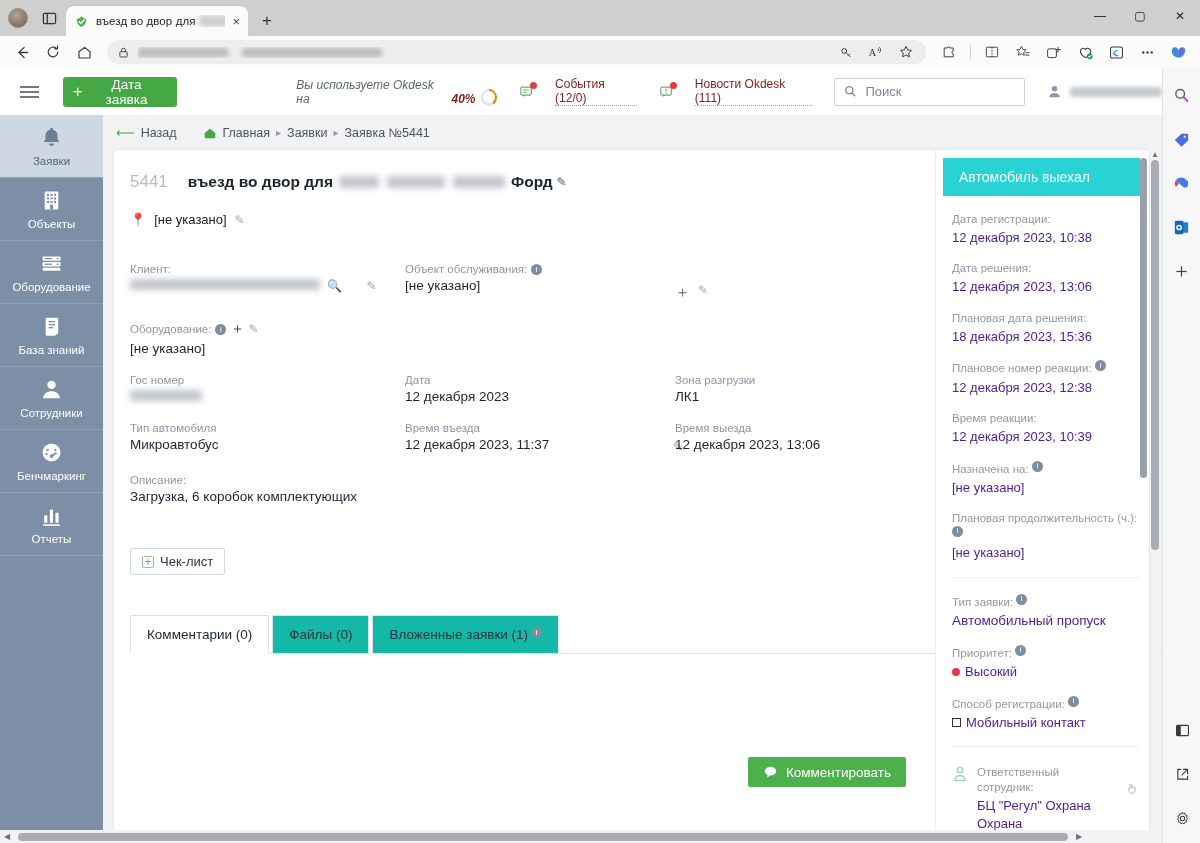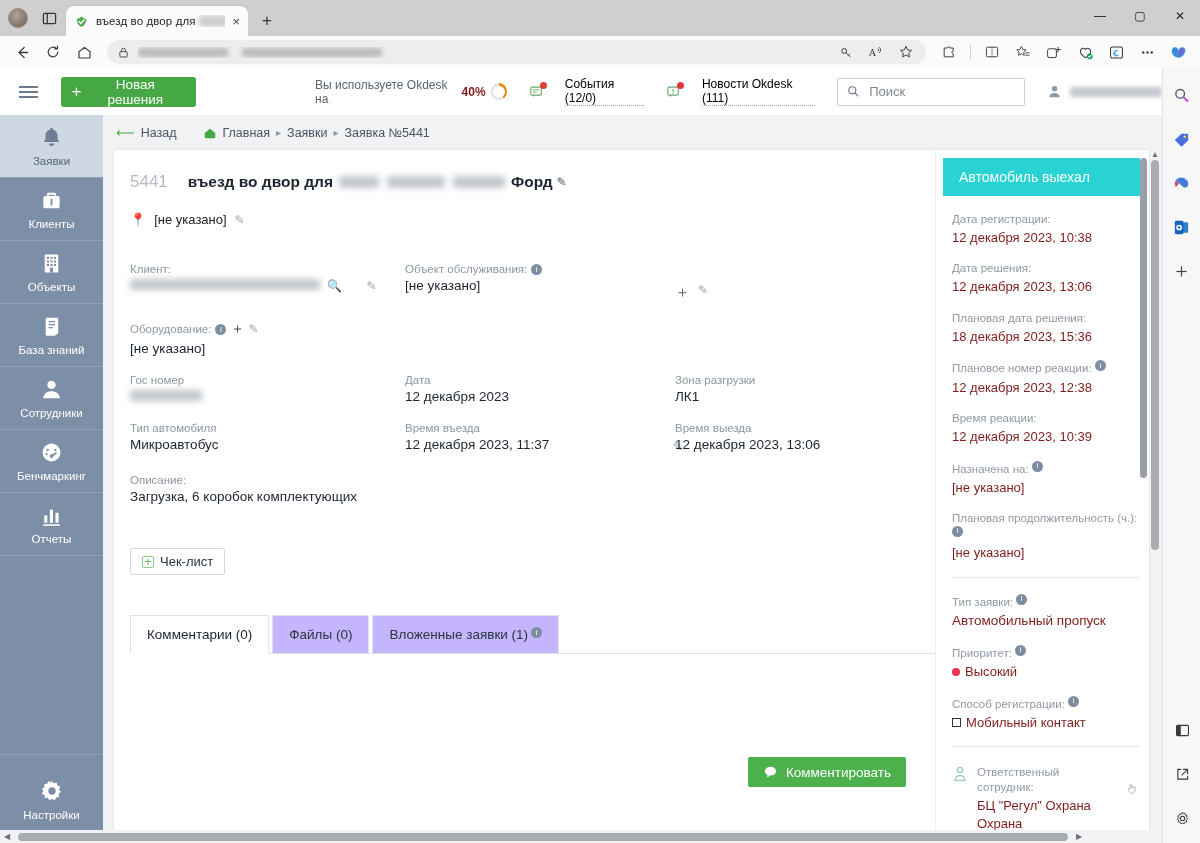--- a/index.html
+++ b/index.html
@@ -92,29 +92,29 @@
     display: flex; align-items: center;
   }
   .burger { width: 60px; display: flex; align-items: center; justify-content: center; cursor: pointer; }
   .burger span { display: block; width: 19px; height: 2px; background: #6f7b8a; margin: 3px 0; }
   .btn-new {
     background: #45a845; color: #fff; font-size: 13.5px; border: none; border-radius: 3px;
     height: 30px; padding: 0 14px 0 10px; display: flex; align-items: center; gap: 7px;
     cursor: pointer; margin-left: 4px;
   }
   .btn-new .plus { font-size: 17px; font-weight: 300; line-height: 1; }
-  .usage { margin-left: 119px; font-size: 12px; color: #5b6572; display: flex; align-items: center; gap: 5px; }
+  .usage { margin-left: 119px; font-size: 12px; color: #5b6572; display: flex; align-items: flex-end; gap: 5px; font-style: italic; }
   .usage b { color: #7f1d1d; }
   .usage .ring {
     width: 17px; height: 17px; border-radius: 50%;
     background: conic-gradient(#e8890c 0 40%, #dfe3e8 40% 100%);
     display: flex; align-items: center; justify-content: center;
   }
   .usage .ring::after { content:""; width: 12px; height: 12px; border-radius: 50%; background: #fff; }
-  .top-link { margin-left: 22px; font-size: 12px; color: #000000; display: flex; align-items: center; gap: 21px; cursor: pointer; }
+  .top-link { margin-left: 22px; font-size: 12px; color: #7f1d1d; display: flex; align-items: center; gap: 21px; cursor: pointer; }
   .top-link .lbl { border-bottom: 1px dotted #9aa4b0; }
   .badge-dot { position: absolute; top: -3px; right: -3px; width: 7px; height: 7px; border-radius: 50%; background: #e23b3b; }
   .search-box {
     margin-left: 22px; width: 195px; height: 28px; border: 1px solid #ccd2d9; background: #fff;
     display: flex; align-items: center; padding: 0 8px; gap: 8px; border-radius: 2px; cursor: text;
   }
   .search-box input {
     border: none; outline: none; font-size: 13px; color: #4b5563; width: 100%;
     font-family: "Liberation Sans", sans-serif; background: transparent;
   }
@@ -184,21 +184,21 @@
     margin: 26px 0 0 16px; height: 27px; border: 1px solid #d5dae0; background: #fff;
     display: inline-flex; align-items: center; gap: 6px; padding: 0 11px; font-size: 13px;
     color: #2b3542; cursor: pointer; border-radius: 2px;
   }
   .btn-check .pl { color: #5cb85c; font-size: 12px; border: 1px solid #8ec98e; width: 12px; height: 12px;
     display:flex; align-items:center; justify-content:center; line-height:1; border-radius: 2px; }
 
   .tabs { margin: 40px 0 0 16px; display: flex; align-items: flex-end; position: relative; }
   .tabs::after { content:""; position: absolute; left: 0; right: -705px; bottom: 0; height: 1px; background: #dfe3e8; }
   .tb {
-    padding: 11px 16px; font-size: 13.5px; color: #2b3542; background: #c4b5fd; cursor: pointer;
+    padding: 11px 16px; font-size: 13.5px; color: #2b3542; background: #14b8a6; cursor: pointer;
     border: 1px solid #dfe3e8; margin-right: 3px; position: relative; z-index: 1;
     display: flex; align-items: flex-start; gap: 3px;
   }
   .tb.sel { background: #fff; border-bottom-color: #fff; color: #1c2430; }
   .btn-comment {
     position: absolute; right: 29px; top: 607px; background: #4cb04c; color: #fff; border: none;
     height: 30px; padding: 0 15px; display: flex; align-items: center; gap: 8px;
     font-size: 13.5px; cursor: pointer; border-radius: 2px;
   }
 
@@ -207,21 +207,21 @@
     position: absolute; top: 0; right: 0; width: 214px; height: 746px; background: #fff;
     border-left: 1px solid #eceff2;
   }
   .side-status {
     height: 38px; background: #2ad3d3; color: #fff; font-size: 14px;
     display: flex; align-items: center; padding-left: 16px; margin: 8px 9px 0 7px;
   }
   .side-body { padding: 16px 10px 0 16px; }
   .sfield { margin-bottom: 15px; }
   .slabel { font-size: 11.5px; color: #9099a5; margin-bottom: 2px; line-height: 1.3; }
-  .svalue { font-size: 13px; color: #7f1d1d; line-height: 1.35; }
+  .svalue { font-size: 13px; color: #4c1d95; line-height: 1.35; }
   .shr { height: 1px; background: #e8ebee; margin: 6px 0 16px 0; }
   .dot-red { display: inline-block; width: 8px; height: 8px; border-radius: 50%; background: #e8334a; margin-right: 5px; }
   .sq-o { display: inline-block; width: 9px; height: 9px; border: 1.4px solid #333; margin-right: 5px; }
   .resp { display: flex; gap: 9px; align-items: flex-start; padding-top: 2px; }
   .resp-av { width: 16px; height: 18px; flex: 0 0 auto; }
 
   
   .vscroll {
     position: absolute; top: 82px; right: 2px; width: 10px; height: 746px; background: #f1f2f4;
   }
@@ -431,21 +431,21 @@
     <div class="od-top">
       <div class="burger">
         <div>
             <span></span>
             <span></span>
             <span></span>
           </div>
       </div>
       <button class="btn-new">
         <span class="plus">+</span>
-        <span>Новая решения</span>
+        <span>Дата заявка</span>
       </button>
       <div class="usage">
         <span>Вы используете Okdesk на</span>
         <b>40%</b>
         <span class="ring"></span>
       </div>
       <div class="top-link">
         <span style="position:relative;display:inline-flex">
           <svg width="15" height="14" viewBox="0 0 16 16">
               <rect x="1.5" y="2.5" width="12" height="9" rx="1.4" fill="none" stroke="#6aab6a" stroke-width="1.3"></rect>
@@ -485,28 +485,20 @@
       </div>
     </div>
 
     <nav class="od-nav">
       <div class="nav-item active">
         <svg width="25" height="25" viewBox="0 0 24 24">
             <path d="M12 2.6a1.4 1.4 0 0 1 1.4 1.4v.5a5.8 5.8 0 0 1 4.4 5.6v3.4l1.6 2.8H4.6l1.6-2.8V10.1a5.8 5.8 0 0 1 4.4-5.6V4A1.4 1.4 0 0 1 12 2.6z"></path>
             <path d="M9.6 17.8h4.8a2.4 2.4 0 0 1-4.8 0z"></path>
           </svg>
         <span>Заявки</span>
-      </div>
-      <div class="nav-item">
-        <svg width="25" height="25" viewBox="0 0 24 24">
-            <path d="M9 4.6h6a1.4 1.4 0 0 1 1.4 1.4v1.4h-1.9V6.5H9.5v.9H7.6V6a1.4 1.4 0 0 1 1.4-1.4z"></path>
-            <rect x="4.2" y="7.6" width="15.6" height="11.8" rx="1.6"></rect>
-            <rect x="11.1" y="10.4" width="1.8" height="6.2" fill="#7d8fa6"></rect>
-          </svg>
-        <span>Клиенты</span>
       </div>
       <div class="nav-item">
         <svg width="25" height="25" viewBox="0 0 24 24">
             <rect x="5.5" y="3.4" width="13" height="17.2" rx="1"></rect>
             <g fill="#7d8fa6">
               <rect x="7.6" y="5.6" width="2" height="2"></rect>
               <rect x="11" y="5.6" width="2" height="2"></rect>
               <rect x="14.4" y="5.6" width="2" height="2"></rect>
               <rect x="7.6" y="9" width="2" height="2"></rect>
               <rect x="11" y="9" width="2" height="2"></rect>
@@ -514,20 +506,34 @@
               <rect x="7.6" y="12.4" width="2" height="2"></rect>
               <rect x="11" y="12.4" width="2" height="2"></rect>
               <rect x="14.4" y="12.4" width="2" height="2"></rect>
               <rect x="10.6" y="16" width="2.8" height="4.6"></rect>
             </g>
           </svg>
         <span>Объекты</span>
       </div>
       <div class="nav-item">
         <svg width="25" height="25" viewBox="0 0 24 24">
+            <rect x="3.4" y="5.2" width="17.2" height="4.2" rx="1"></rect>
+            <rect x="3.4" y="10.6" width="17.2" height="4.2" rx="1"></rect>
+            <rect x="3.4" y="16" width="17.2" height="3" rx="1"></rect>
+            <g fill="#7d8fa6">
+              <circle cx="17.8" cy="7.3" r=".9"></circle>
+              <circle cx="17.8" cy="12.7" r=".9"></circle>
+              <rect x="5.4" y="6.7" width="7" height="1.2"></rect>
+              <rect x="5.4" y="12.1" width="7" height="1.2"></rect>
+            </g>
+          </svg>
+        <span>Оборудование</span>
+      </div>
+      <div class="nav-item">
+        <svg width="25" height="25" viewBox="0 0 24 24">
             <path d="M7.6 3.6h9.6a1.2 1.2 0 0 1 1.2 1.2v13.6l-3 2.4H7.6a1.2 1.2 0 0 1-1.2-1.2V4.8a1.2 1.2 0 0 1 1.2-1.2z"></path>
             <g stroke="#7d8fa6" stroke-width="1.3">
               <line x1="9.3" y1="7.3" x2="15.3" y2="7.3"></line>
               <line x1="9.3" y1="10.2" x2="15.3" y2="10.2"></line>
               <line x1="9.3" y1="13.1" x2="13.3" y2="13.1"></line>
             </g>
           </svg>
         <span>База знаний</span>
       </div>
       <div class="nav-item">
@@ -553,27 +559,20 @@
       <div class="nav-item">
         <svg width="25" height="25" viewBox="0 0 24 24">
             <rect x="5" y="12" width="3" height="7"></rect>
             <rect x="10.4" y="6.4" width="3" height="12.6"></rect>
             <rect x="15.8" y="9.4" width="3" height="9.6"></rect>
             <rect x="4" y="20.4" width="16" height="1.5"></rect>
           </svg>
         <span>Отчеты</span>
       </div>
       <div class="nav-spacer"></div>
-      <div class="nav-item bottom" style="height:88px">
-        <svg width="26" height="26" viewBox="0 0 24 24">
-            <path d="M12 2.4l1.4 2.5 2.8-.7.8 2.8 2.7 1-1.3 2.6 1.9 2.1-2.2 1.9.6 2.8-2.8.5-1.2 2.6-2.7-1.3-2.4 1.5-1.4-2.5-2.8.3-.3-2.8-2.6-1.2 1.5-2.4L2.6 9.9l2.5-1.4-.3-2.8 2.8-.3L8.8 2.8l2.4 1.5z"></path>
-            <circle cx="12" cy="12" r="3.4" fill="#7d8fa6"></circle>
-          </svg>
-        <span>Настройки</span>
-      </div>
     </nav>
 
     <div class="crumb">
       <span class="back">
         <span class="arr">⟵</span>
         <span>Назад</span>
       </span>
       <span style="display:flex;align-items:center;gap:5px">
         <svg width="14" height="14" viewBox="0 0 16 16">
             <path d="M2 8L8 3l6 5v5.2c0 .5-.4.8-.8.8H2.8c-.4 0-.8-.3-.8-.8V8z" fill="#45a845"></path>

